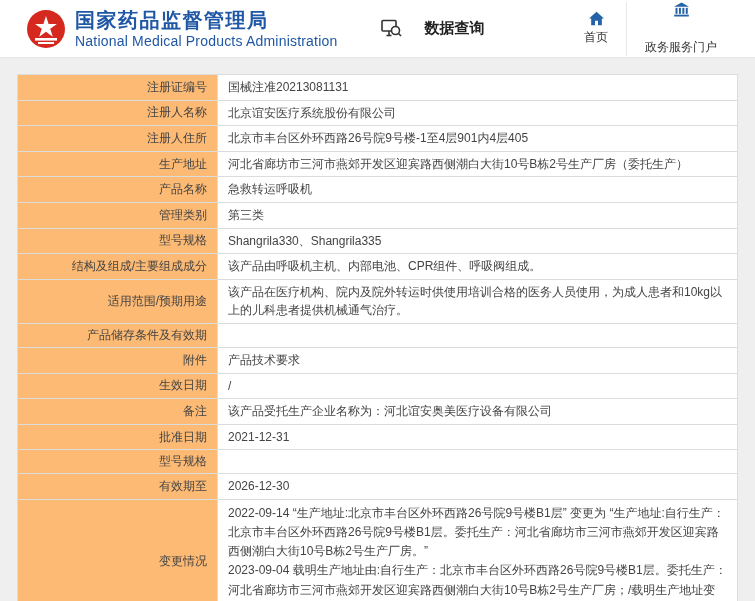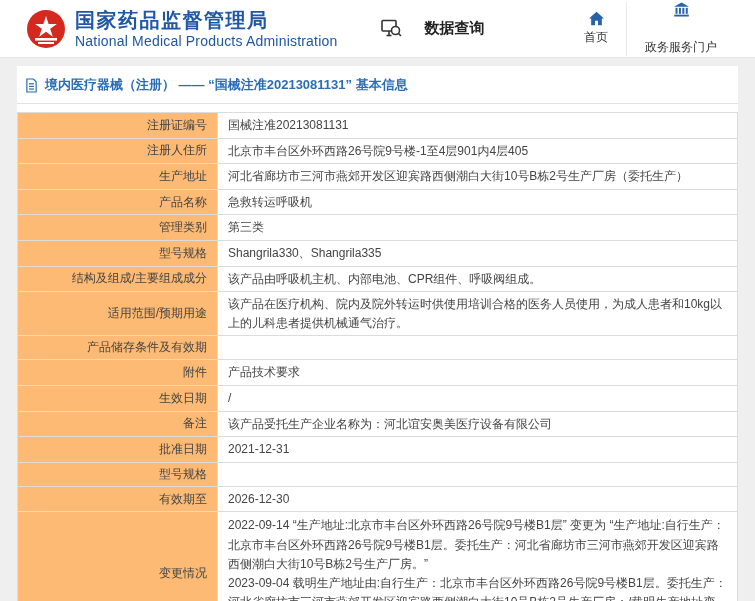--- a/index.html
+++ b/index.html
@@ -117,39 +117,32 @@
         </svg>
       </span>
       <span>政务服务门户</span>
     </div>
   </div>
 </header>
 
 <div class="main-wrap">
   <div class="content">
 
-    <div class="content-title">
-      <span class="icon">
-        <svg width="13" height="15" viewBox="0 0 14 16" fill="none" stroke="#2a6db5" stroke-width="1.3">
-          <path d="M2 1 h7 l3 3 v11 H2 z"></path>
-          <line x1="4.3" y1="6.2" x2="9.7" y2="6.2"></line>
-          <line x1="4.3" y1="9" x2="9.7" y2="9"></line>
-          <line x1="4.3" y1="11.8" x2="9.7" y2="11.8"></line>
-        </svg>
-      </span>
-      <span>境内医疗器械（注册） —— “国械注准20213081131” 基本信息</span>
-    </div>
 
     <table class="info">
       <tbody>
           <tr>
         <th>注册证编号</th>
         <td>国械注准20213081131</td>
       </tr>
       <tr>
+        <th>注册人名称</th>
+        <td>北京谊安医疗系统股份有限公司</td>
+      </tr>
+      <tr>
         <th>注册人住所</th>
         <td>北京市丰台区外环西路26号院9号楼-1至4层901内4层405</td>
       </tr>
       <tr>
         <th>生产地址</th>
         <td>河北省廊坊市三河市燕郊开发区迎宾路西侧潮白大街10号B栋2号生产厂房（委托生产）</td>
       </tr>
       <tr>
         <th>产品名称</th>
         <td>急救转运呼吸机</td>

